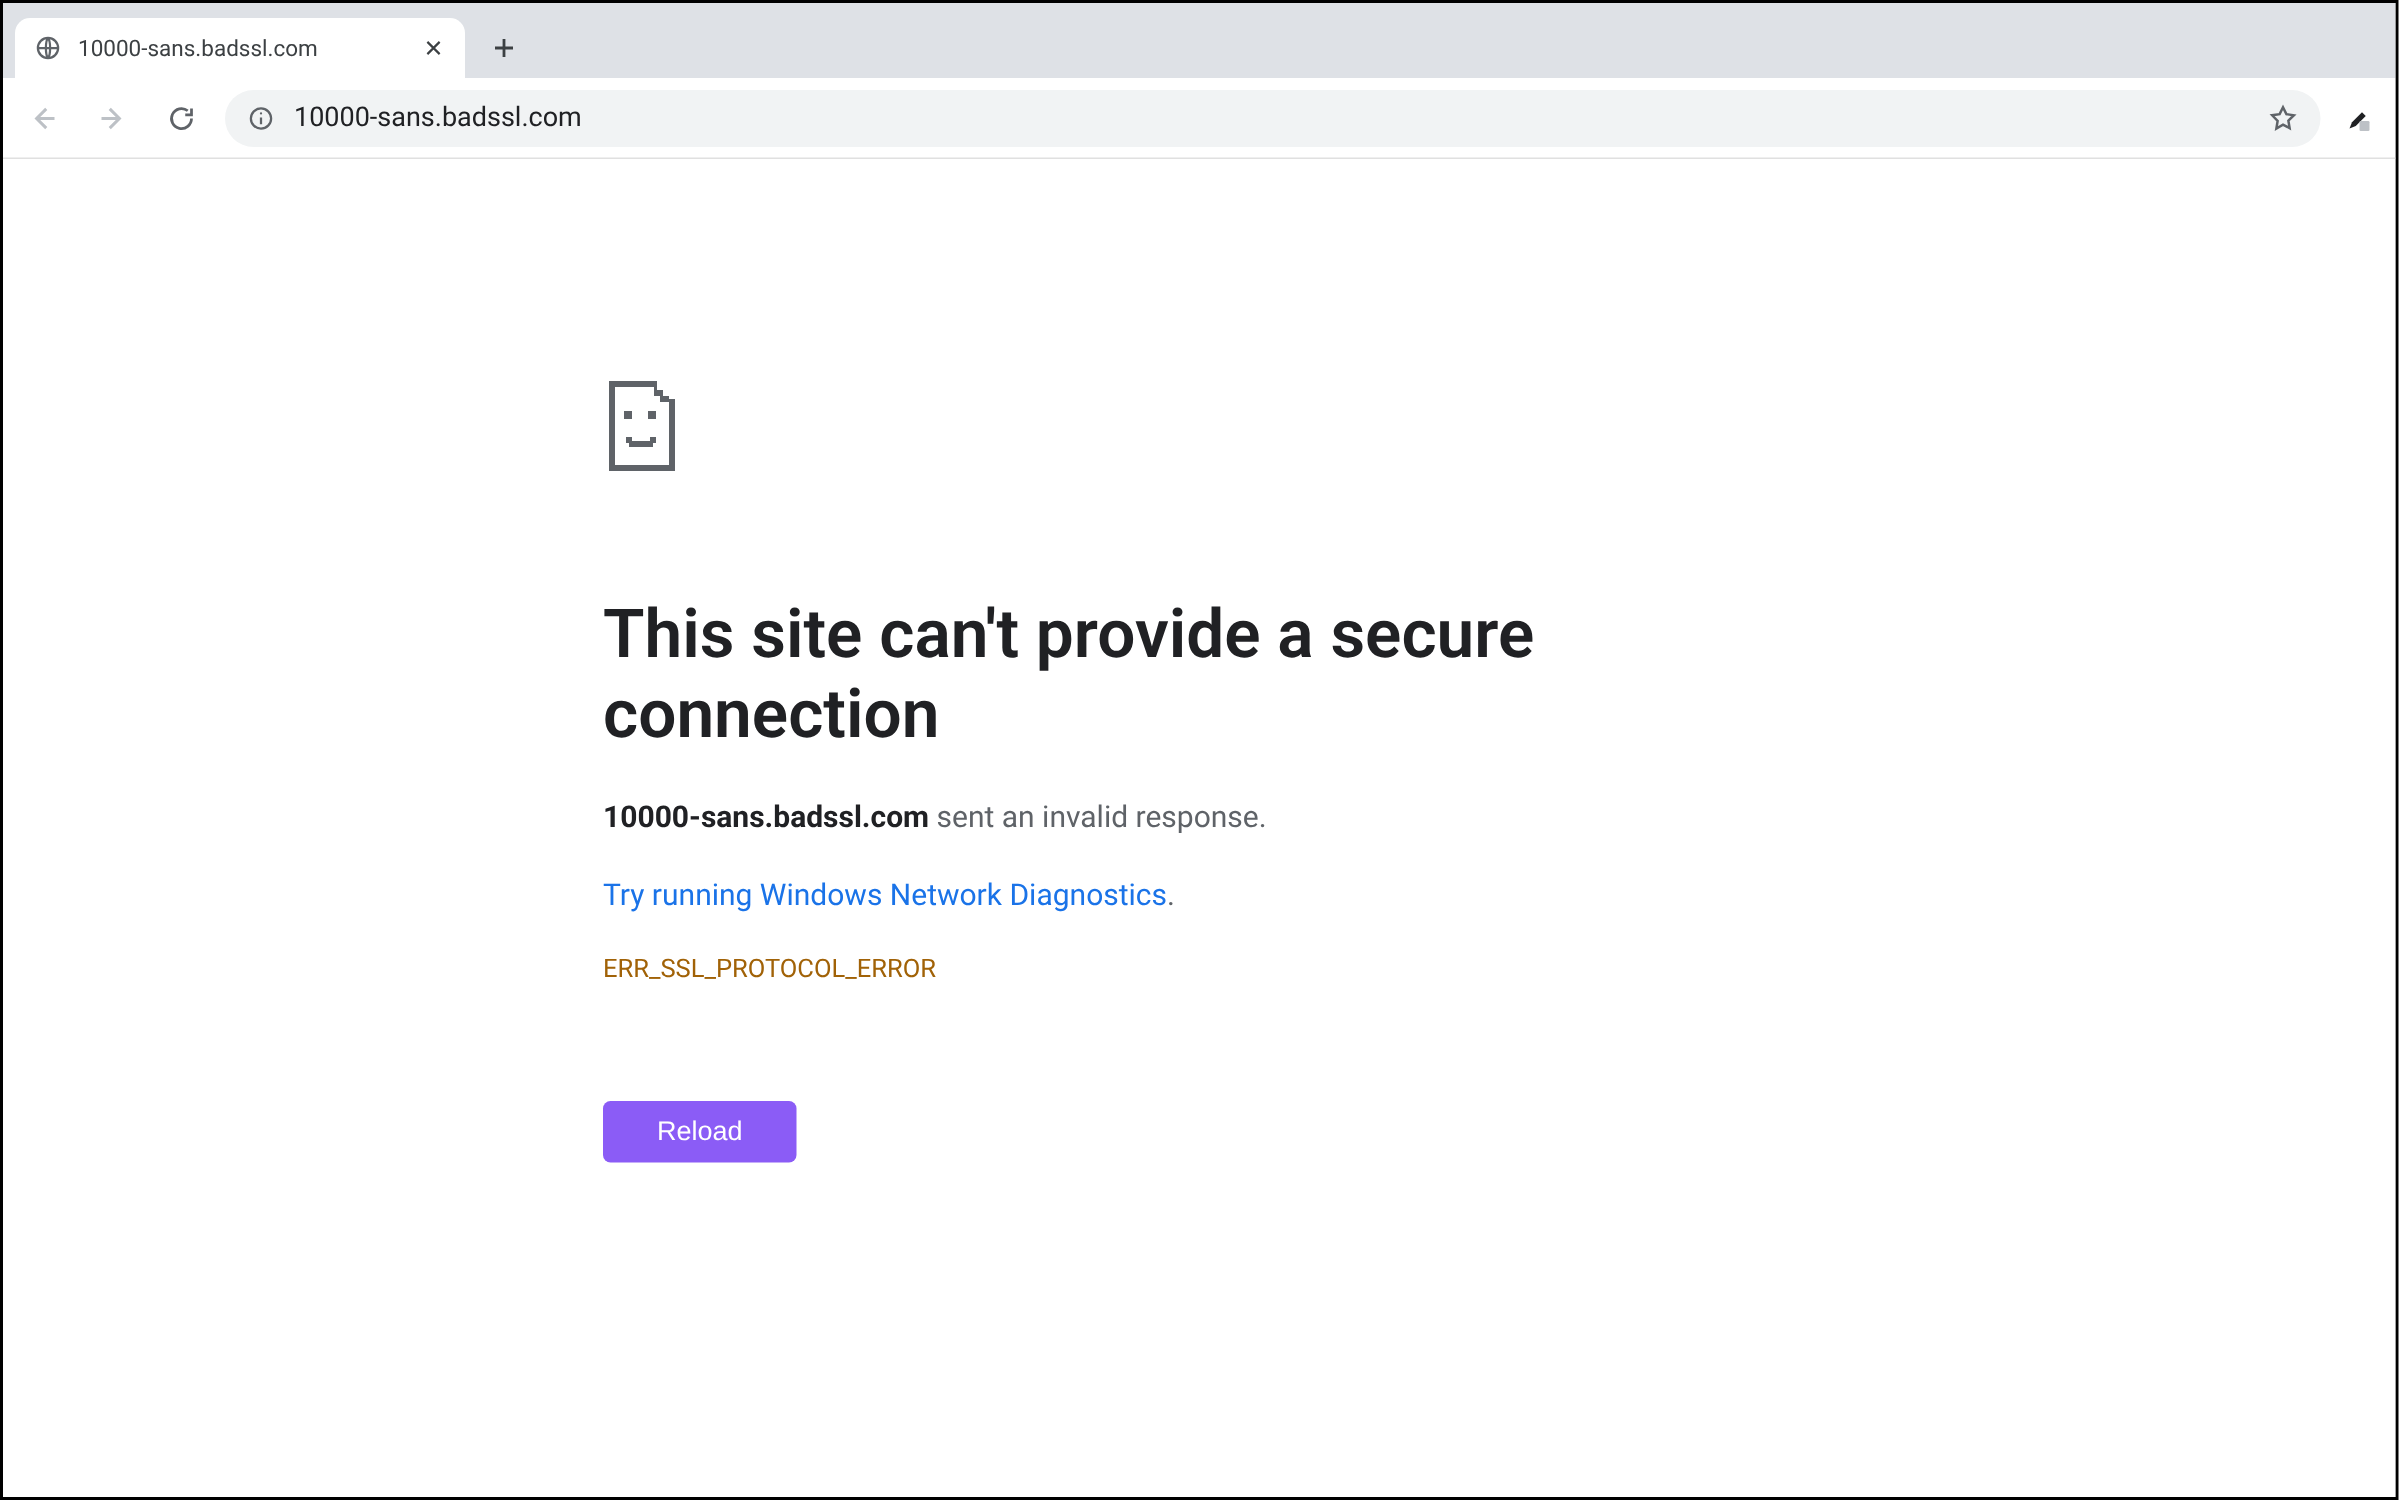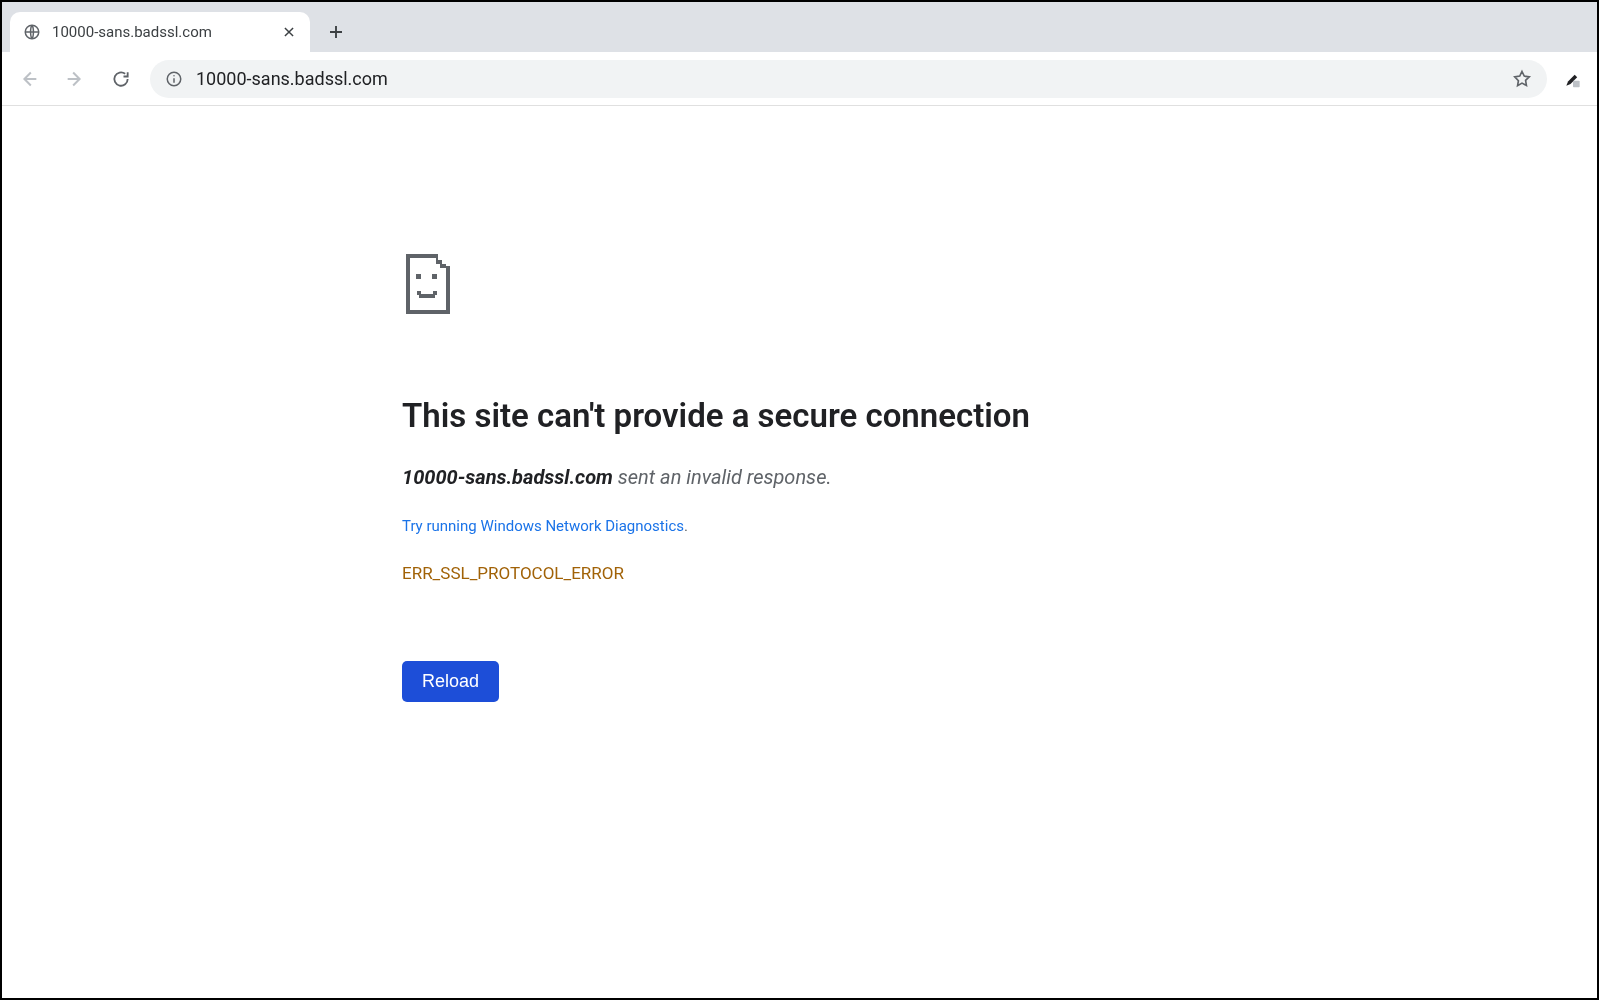--- a/index.html
+++ b/index.html
@@ -112,49 +112,48 @@
   .error-wrap {
     position: absolute;
     left: 400px;
     top: 148px;
     width: 700px;
   }
   .sad-page {
     margin-bottom: 78px;
   }
   .error-title {
-    font-size: 33px;
+    font-size: 45px;
     font-weight: 600;
     color: #202124;
     margin-bottom: 30px;
   }
   .error-line {
     font-size: 20px;
     color: #5f6368;
     margin-bottom: 28px;
-    font-style: italic;
   }
   .error-line .host { font-weight: 700; color: #202124; }
   .diag-line {
-    font-size: 15px;
+    font-size: 20px;
     margin-bottom: 28px;
     margin-top: 11px;
   }
   .diag-link { color: #1a73e8; cursor: pointer; }
   .diag-dot { color: #5f6368; }
   .error-code {
     font-size: 17px;
     color: #a16207;
     margin-bottom: 78px;
   }
   .reload-btn {
-    background: #1d4ed8;
+    background: #8b5cf6;
     color: #ffffff;
     font-size: 18px;
-    padding: 10px 20px;
+    padding: 10px 36px;
     border: none;
     border-radius: 5px;
     cursor: pointer;
   }
 </style>
 </head>
 <body>
 
 <div class="tab-strip">
   <div class="tab">

